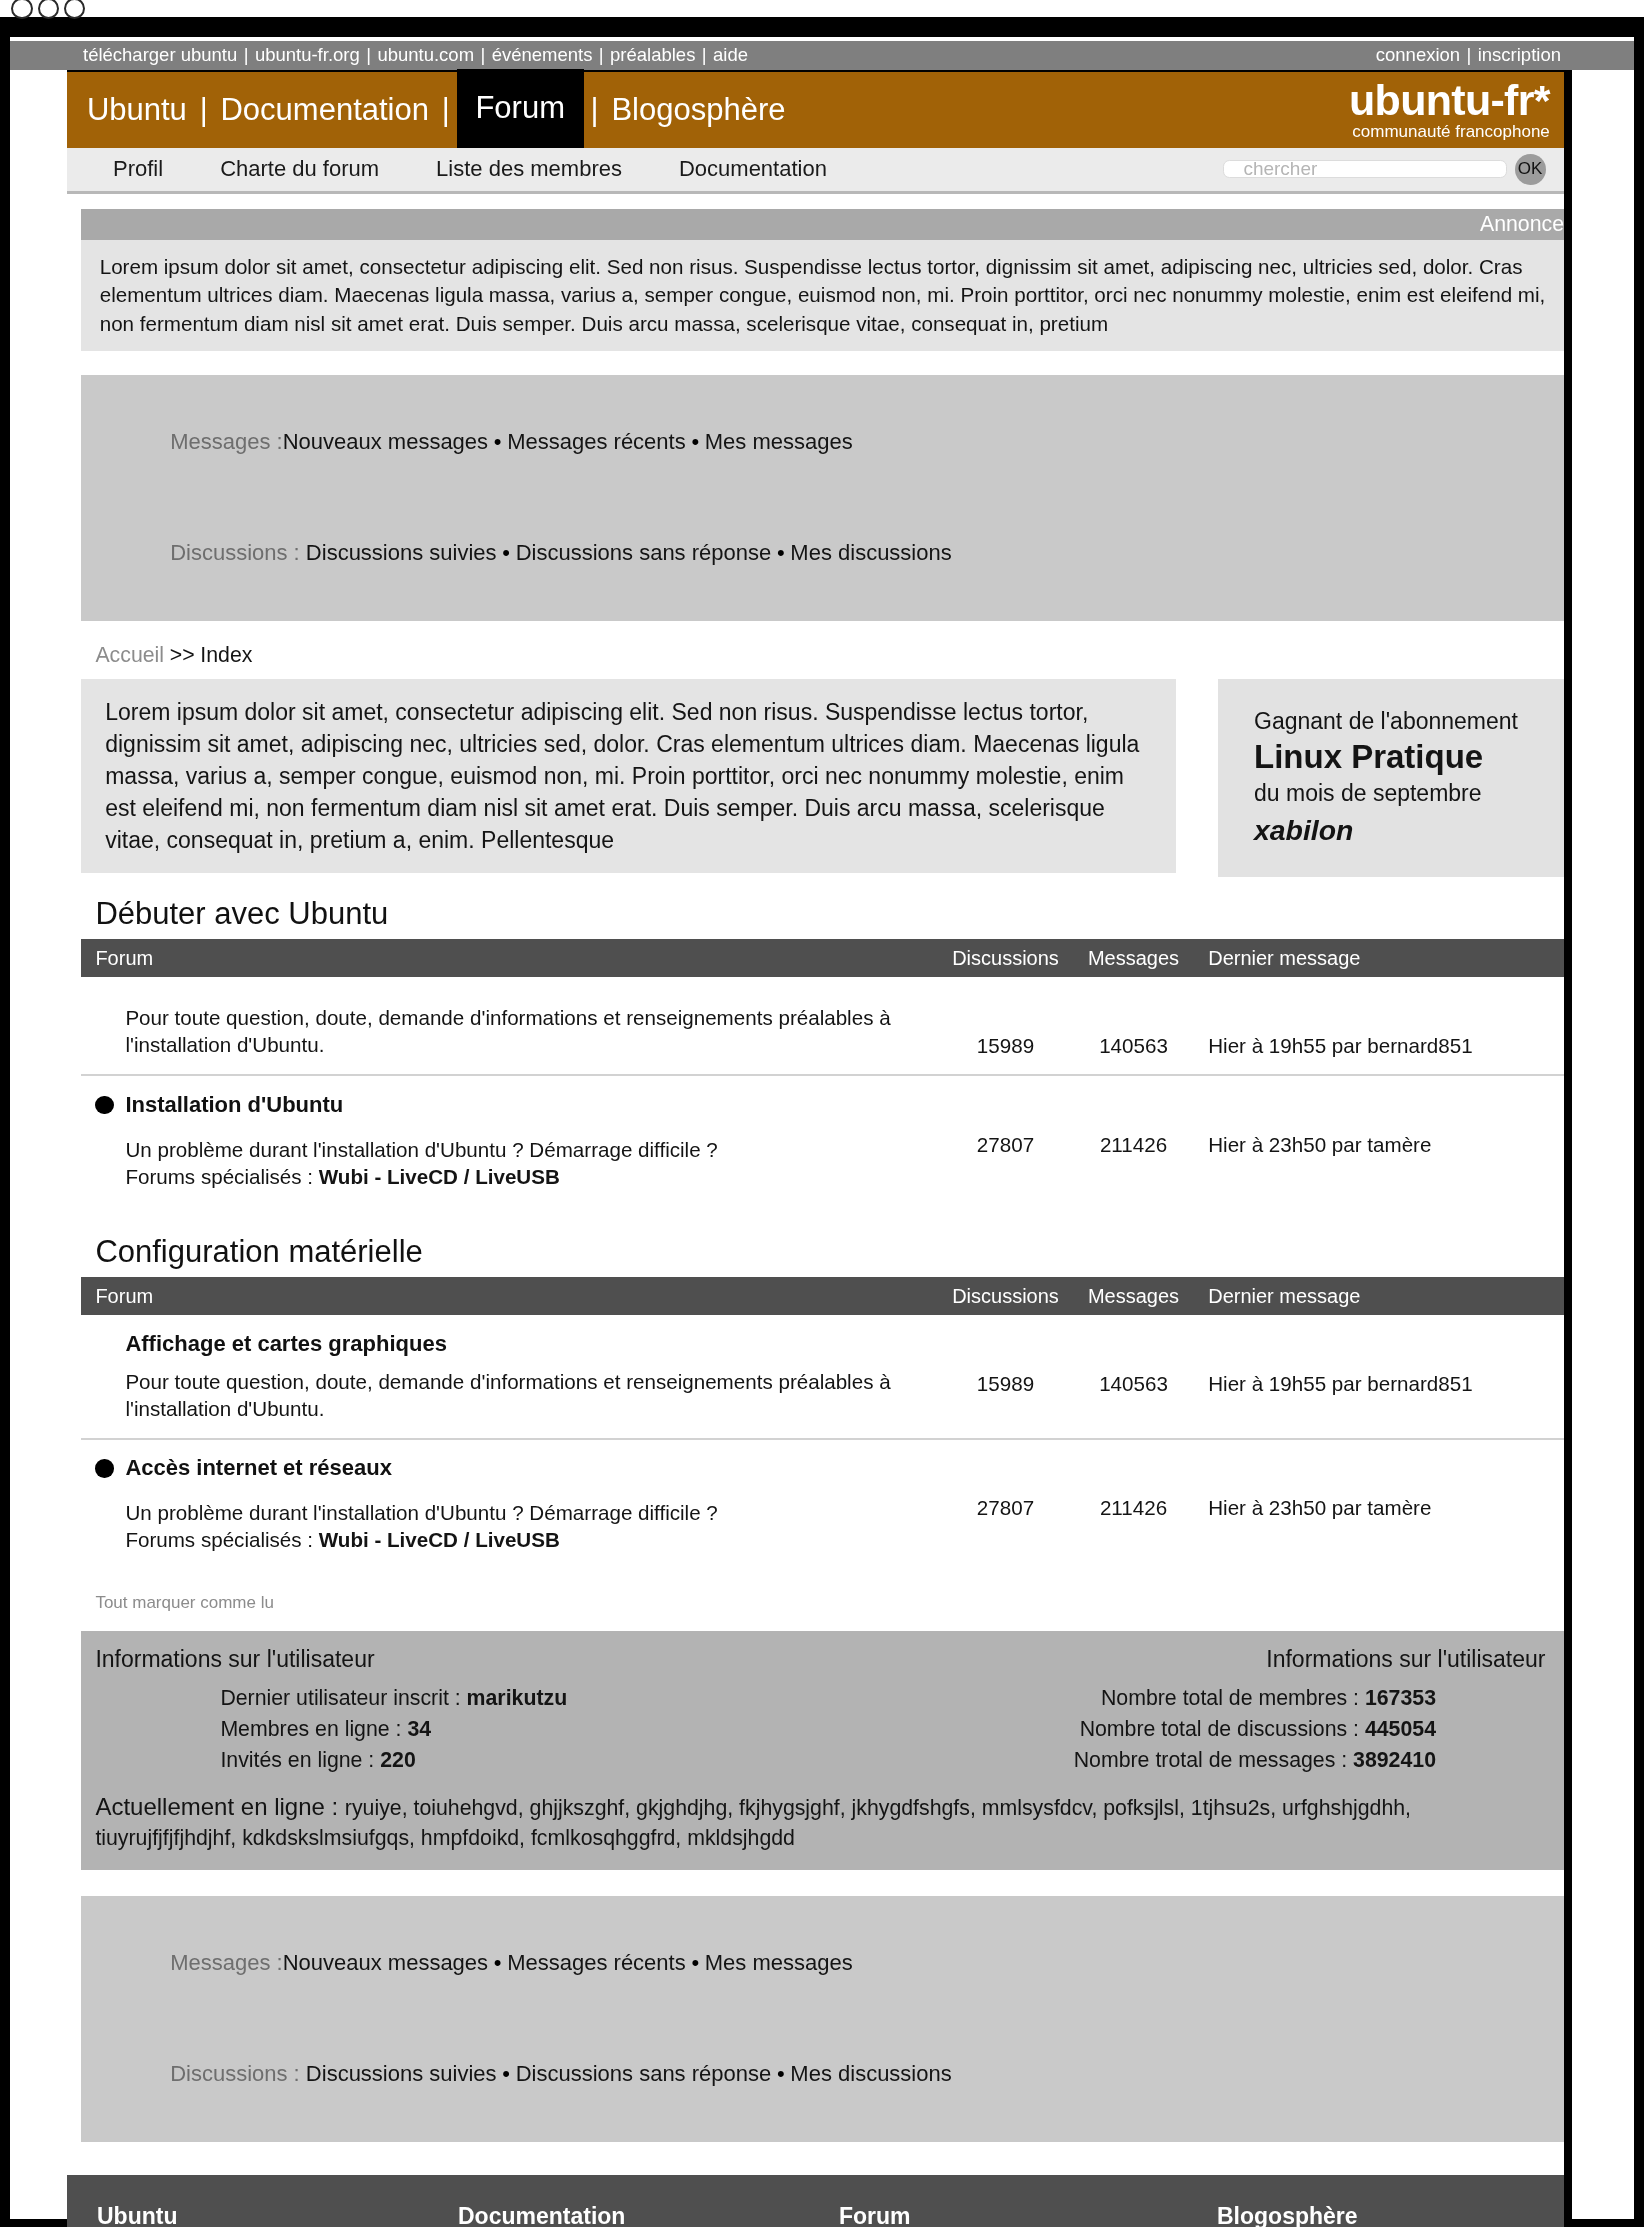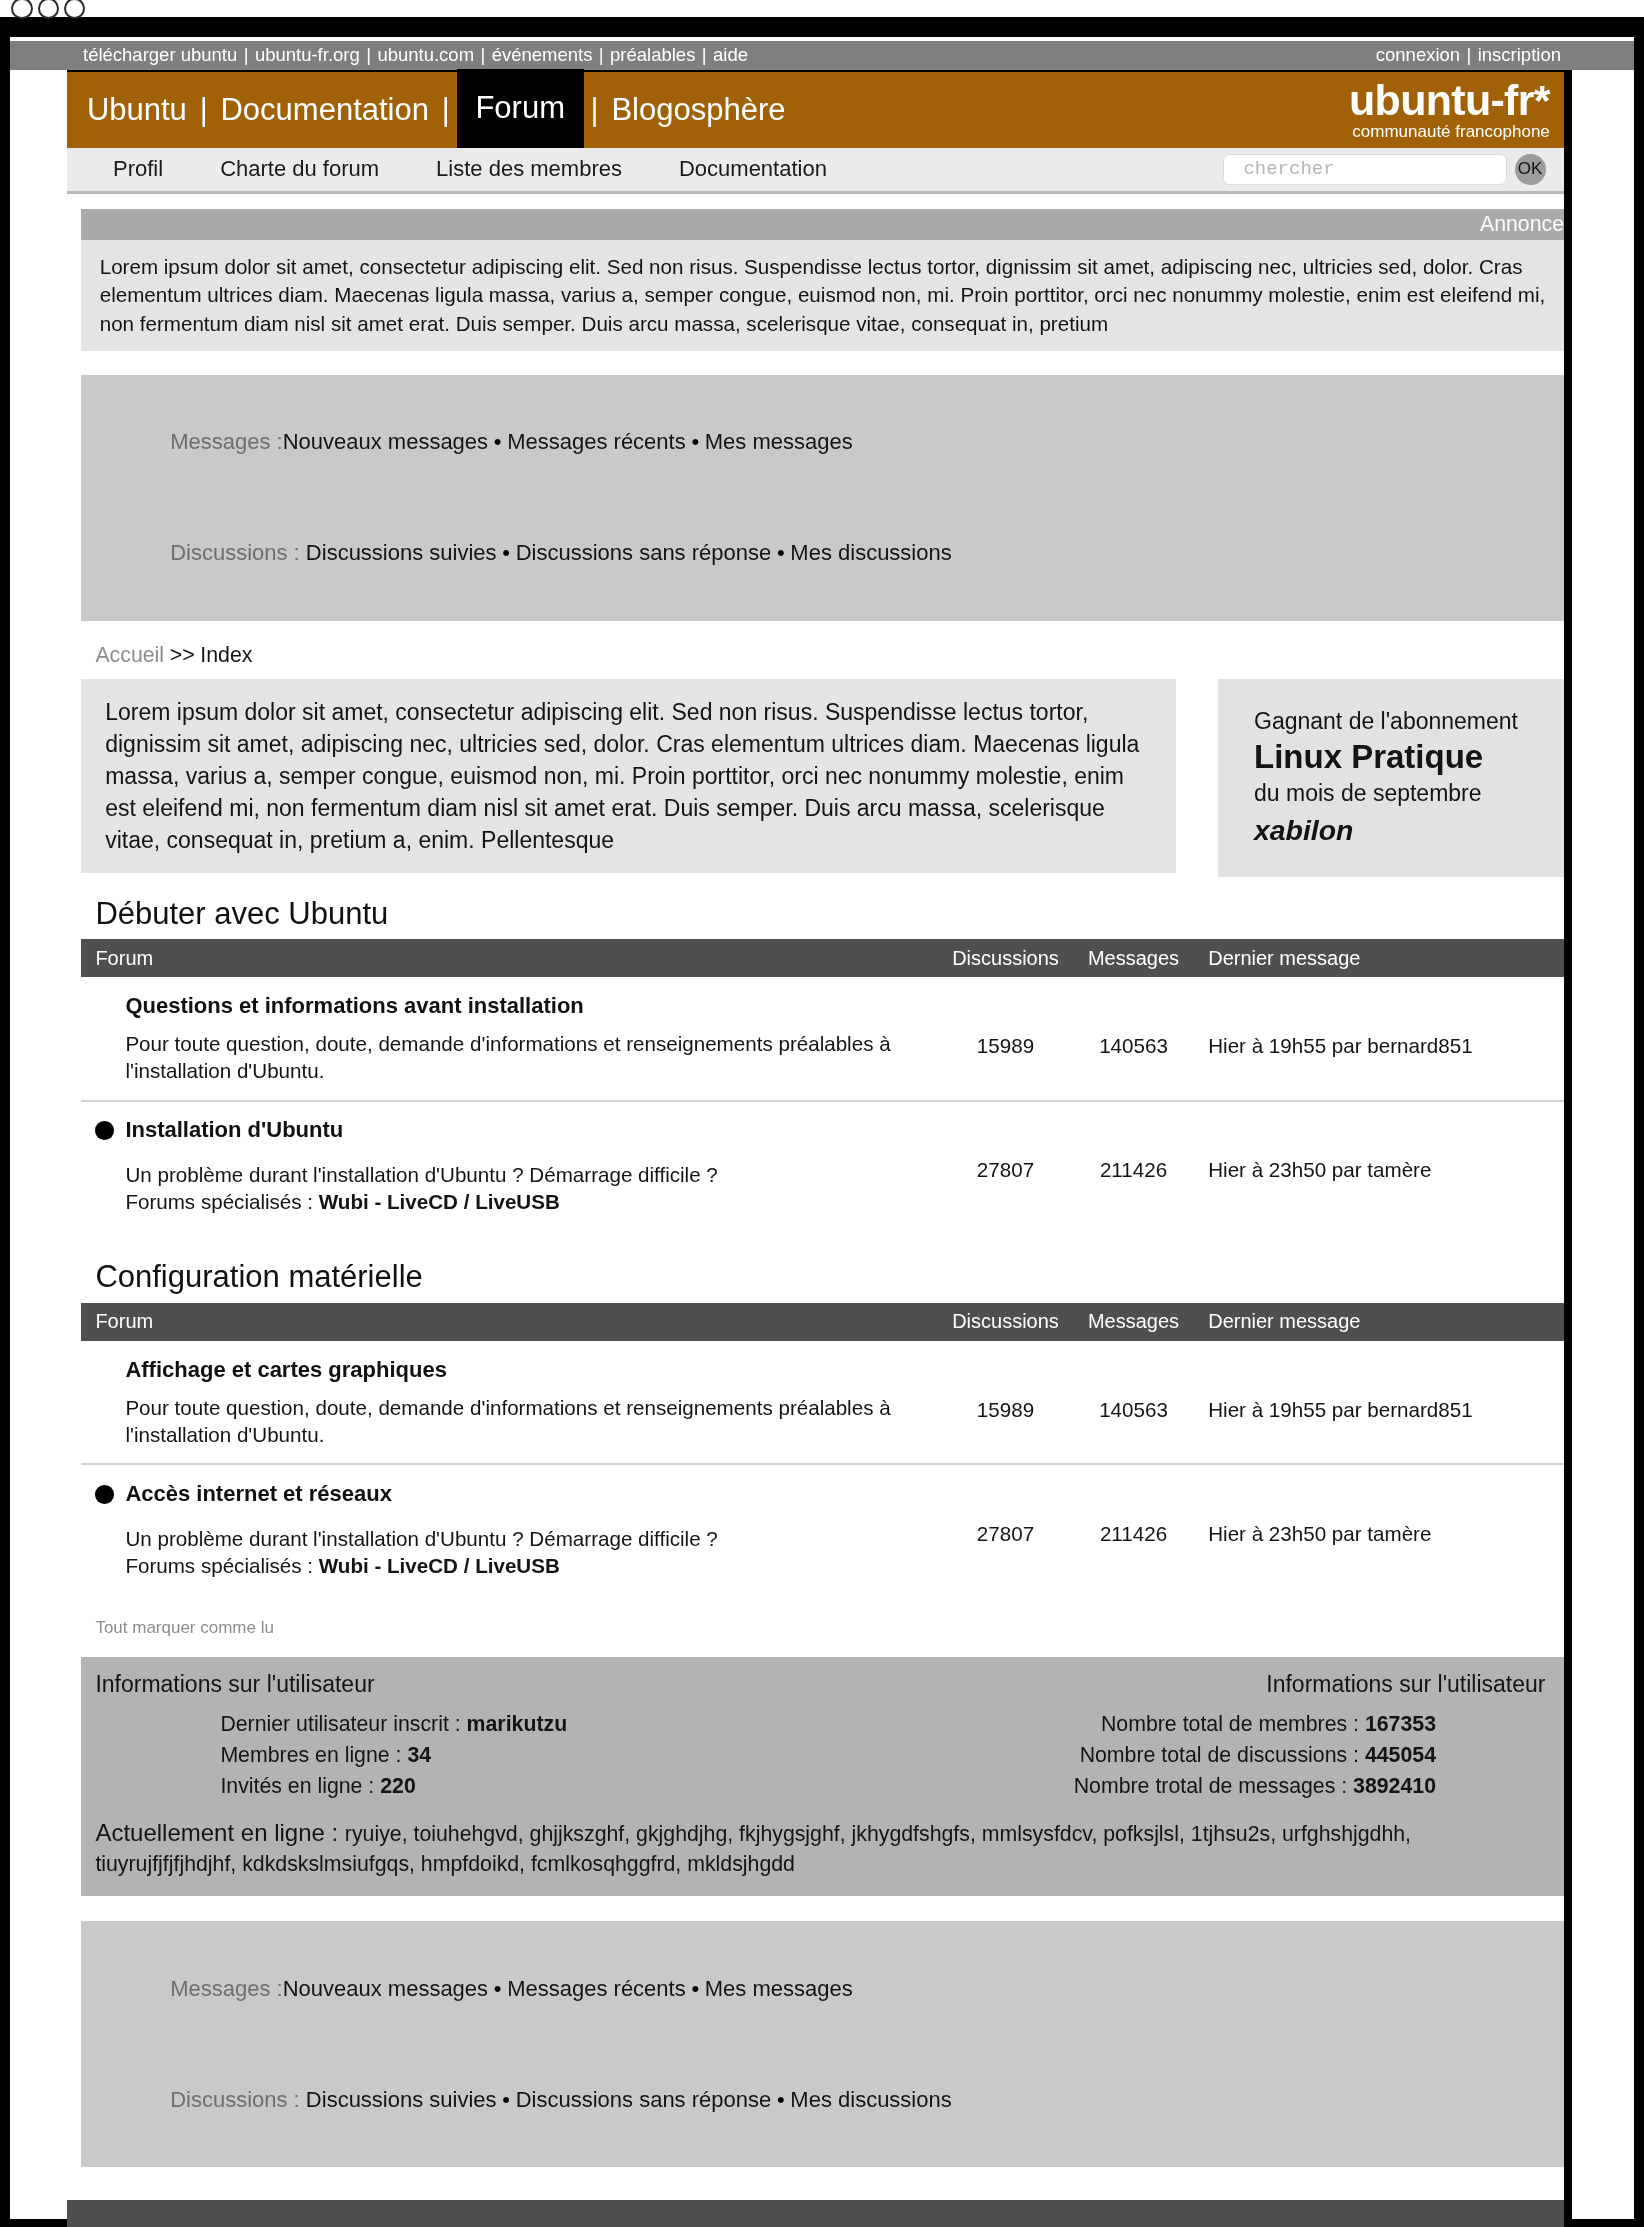--- a/index.html
+++ b/index.html
@@ -33,23 +33,23 @@
   .brand-item.active { background:#000; height:calc(100% + 2.8px); margin-top:-2.8px;
                        display:flex; align-items:center; padding:0 18.5px; }
   .logo { text-align:right; line-height:1.05; }
   .logo-main { font-size:43px; font-weight:bold; letter-spacing:-0.7px; }
   .logo-sub { font-size:17px; }
 
   .tabs { background:#ebebeb; height:46px; display:flex; align-items:center;
           padding:0 18.5px 0 46px; border-bottom:3.6px solid #b8b8b8; font-size:22px; color:#1a1a1a; }
   .tab { margin-right:57px; cursor:pointer; white-space:pre; }
   .search-wrap { margin-left:auto; display:flex; align-items:center; gap:7.1px; }
-  .search-input { width:284px; height:31px; border:0.7px solid #dcdcdc; border-radius:6.4px;
+  .search-input { width:284px; height:18px; border:0.7px solid #dcdcdc; border-radius:6.4px;
                   padding:0 19px; font-size:19px; color:#333; outline:none;
-                  font-family:Liberation Mono, monospace; }
+                  font-family:Liberation Sans, sans-serif; }
   .search-input::placeholder { color:#b5b5b5; }
   .ok-btn { width:31px; height:31px; border-radius:50%; background:#9c9c9c; border:none;
             font-size:17px; color:#111; cursor:pointer; font-family:inherit; }
 
   .page { padding-left:14.2px; }
 
   .announce { margin-top:15.6px; }
   .announce-title { background:#a9a9a9; color:#fff; text-align:right; font-size:21.3px; height:31px; line-height:31px; }
   .announce-body { background:#e4e4e4; padding:12.8px 18.5px; font-size:20.6px; line-height:28.4px; color:#141414; }
 
@@ -194,21 +194,20 @@
         <div class="section">
           <div class="section-title">Débuter avec Ubuntu</div>
           <div class="table-head">
             <span>Forum</span>
             <span class="th-disc">Discussions</span>
             <span class="th-msg">Messages</span>
             <span class="th-last">Dernier message</span>
           </div>
           <div class="table-row">
             <div class="row-main">
-              <div class="row-title">Questions et informations avant installation</div>
               <div class="row-desc">Pour toute question, doute, demande d'informations et renseignements préalables à l'installation d'Ubuntu.</div>
             </div>
             <div class="cell-num">15989</div>
             <div class="cell-num">140563</div>
             <div class="cell-last">Hier à 19h55 par bernard851</div>
           </div>
           <div class="table-row">
             <div class="row-main">
               <span class="bullet"></span>
               <div class="row-title">Installation d'Ubuntu</div>

